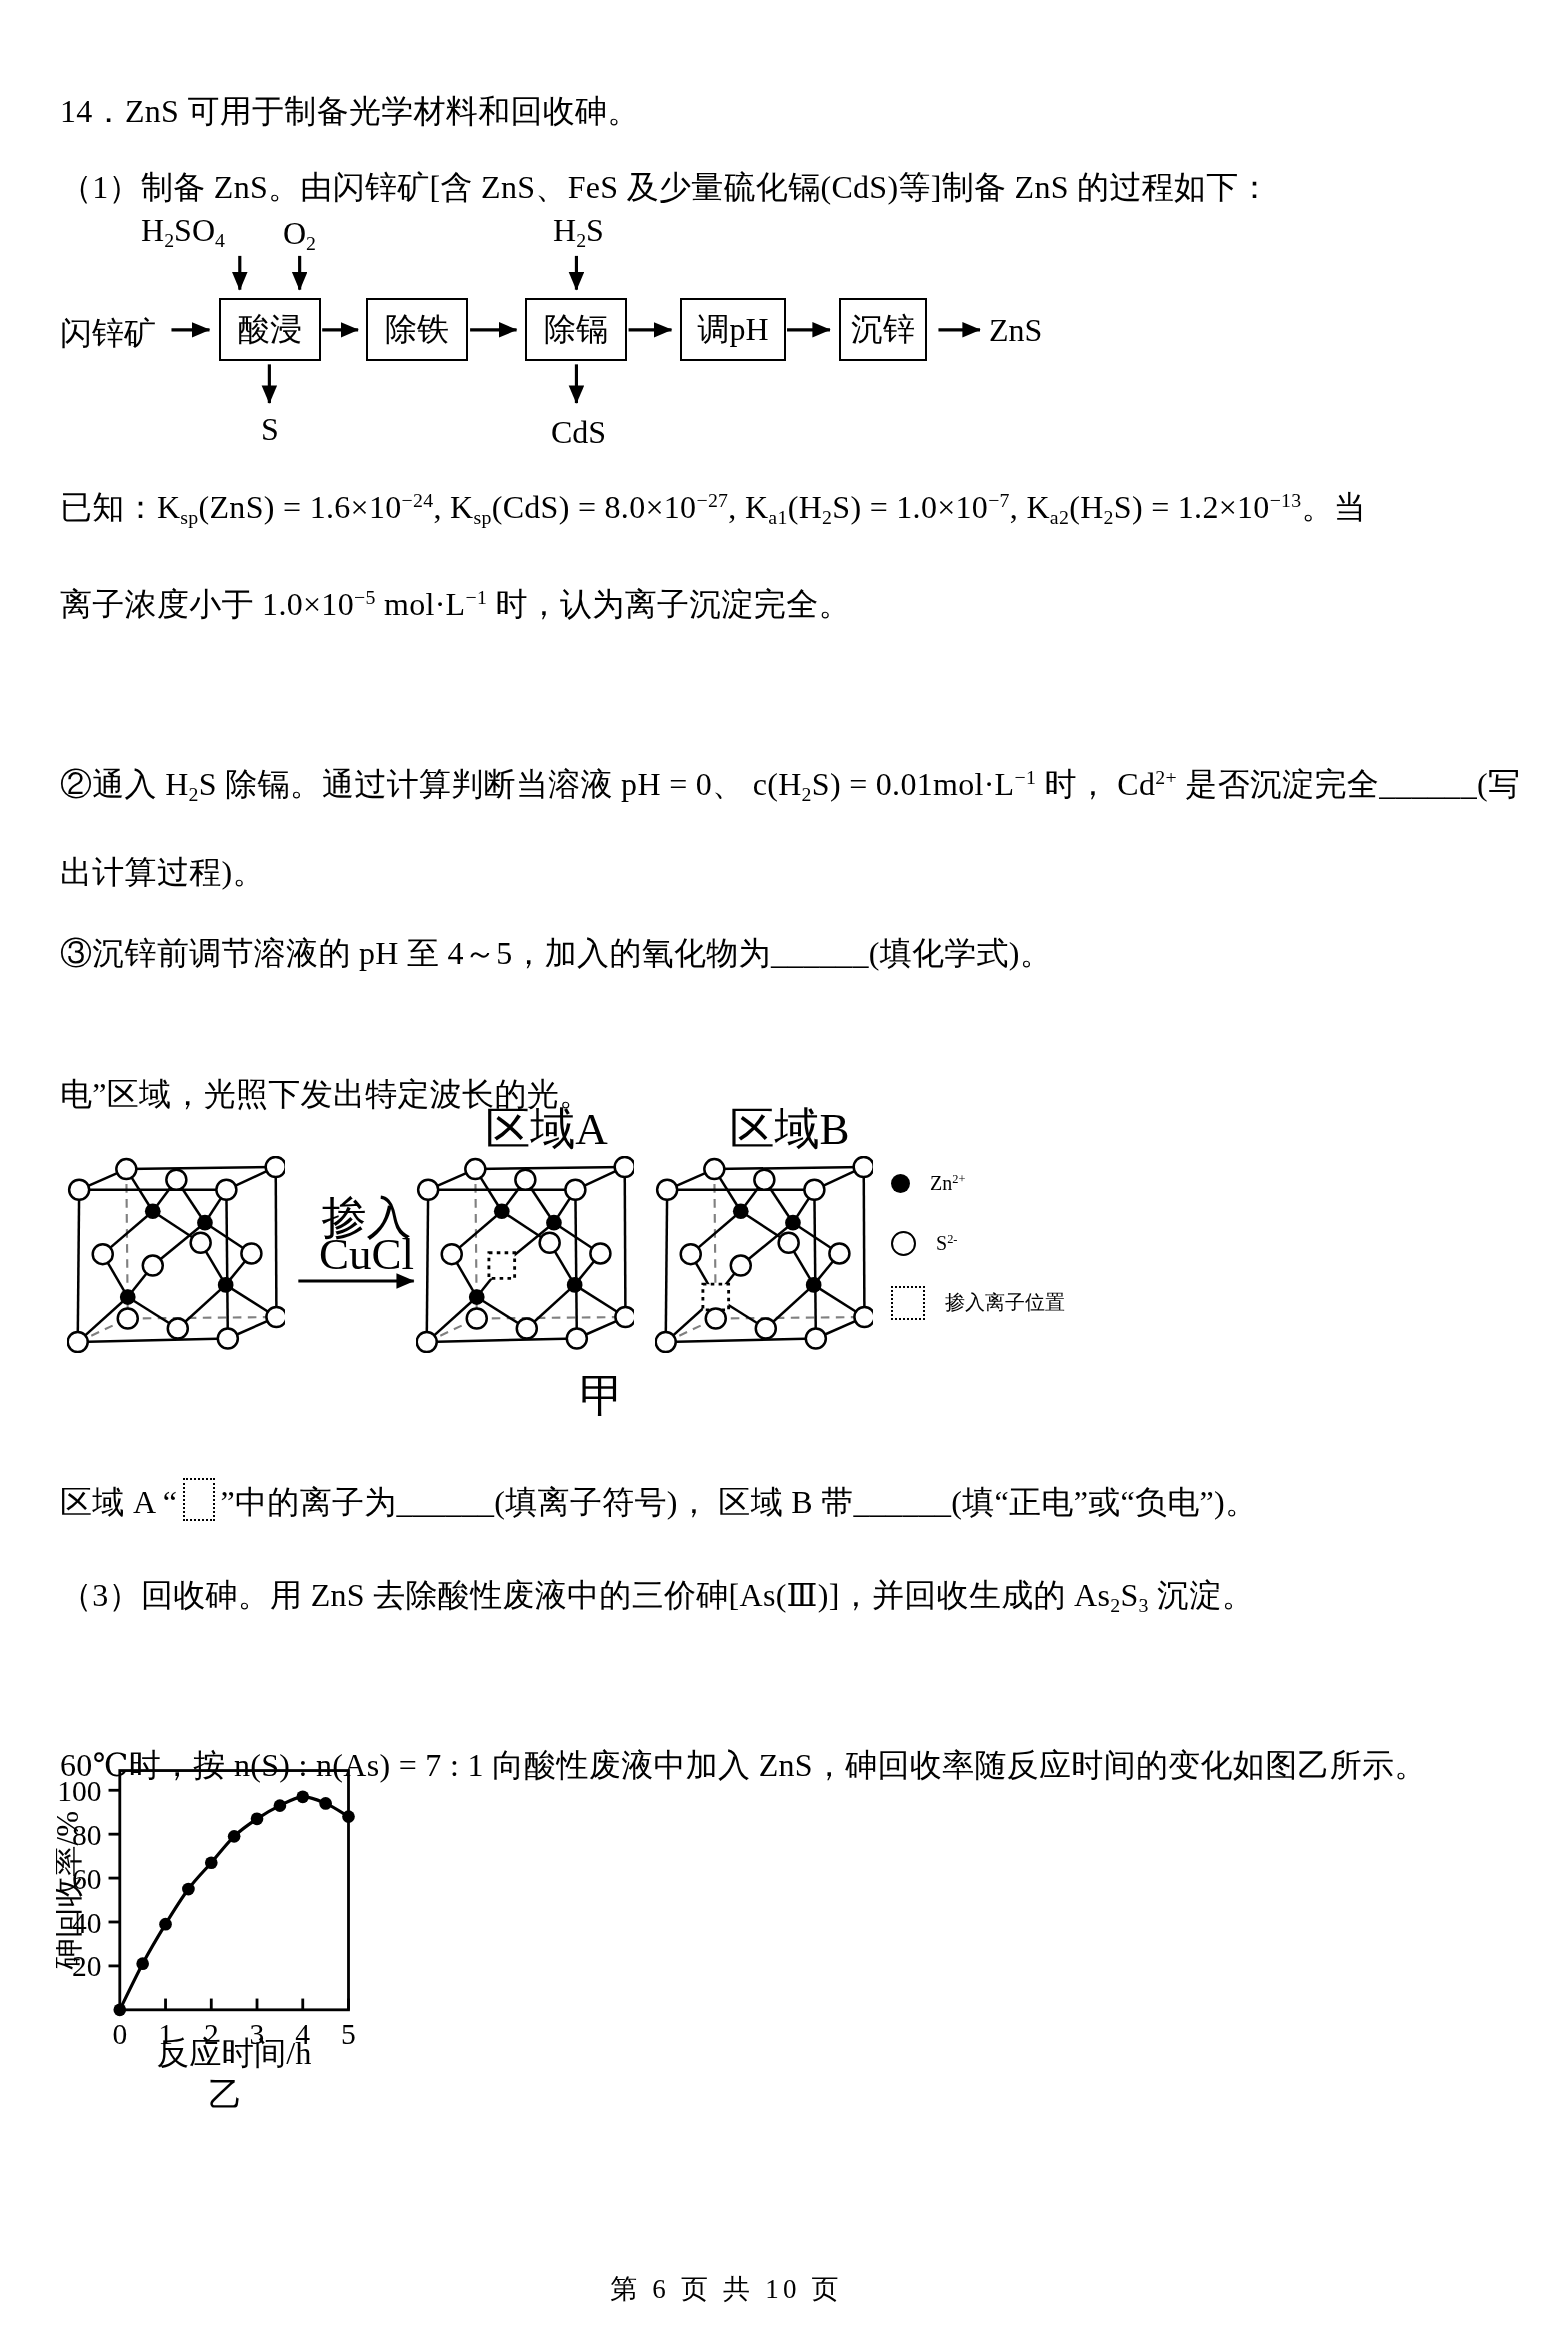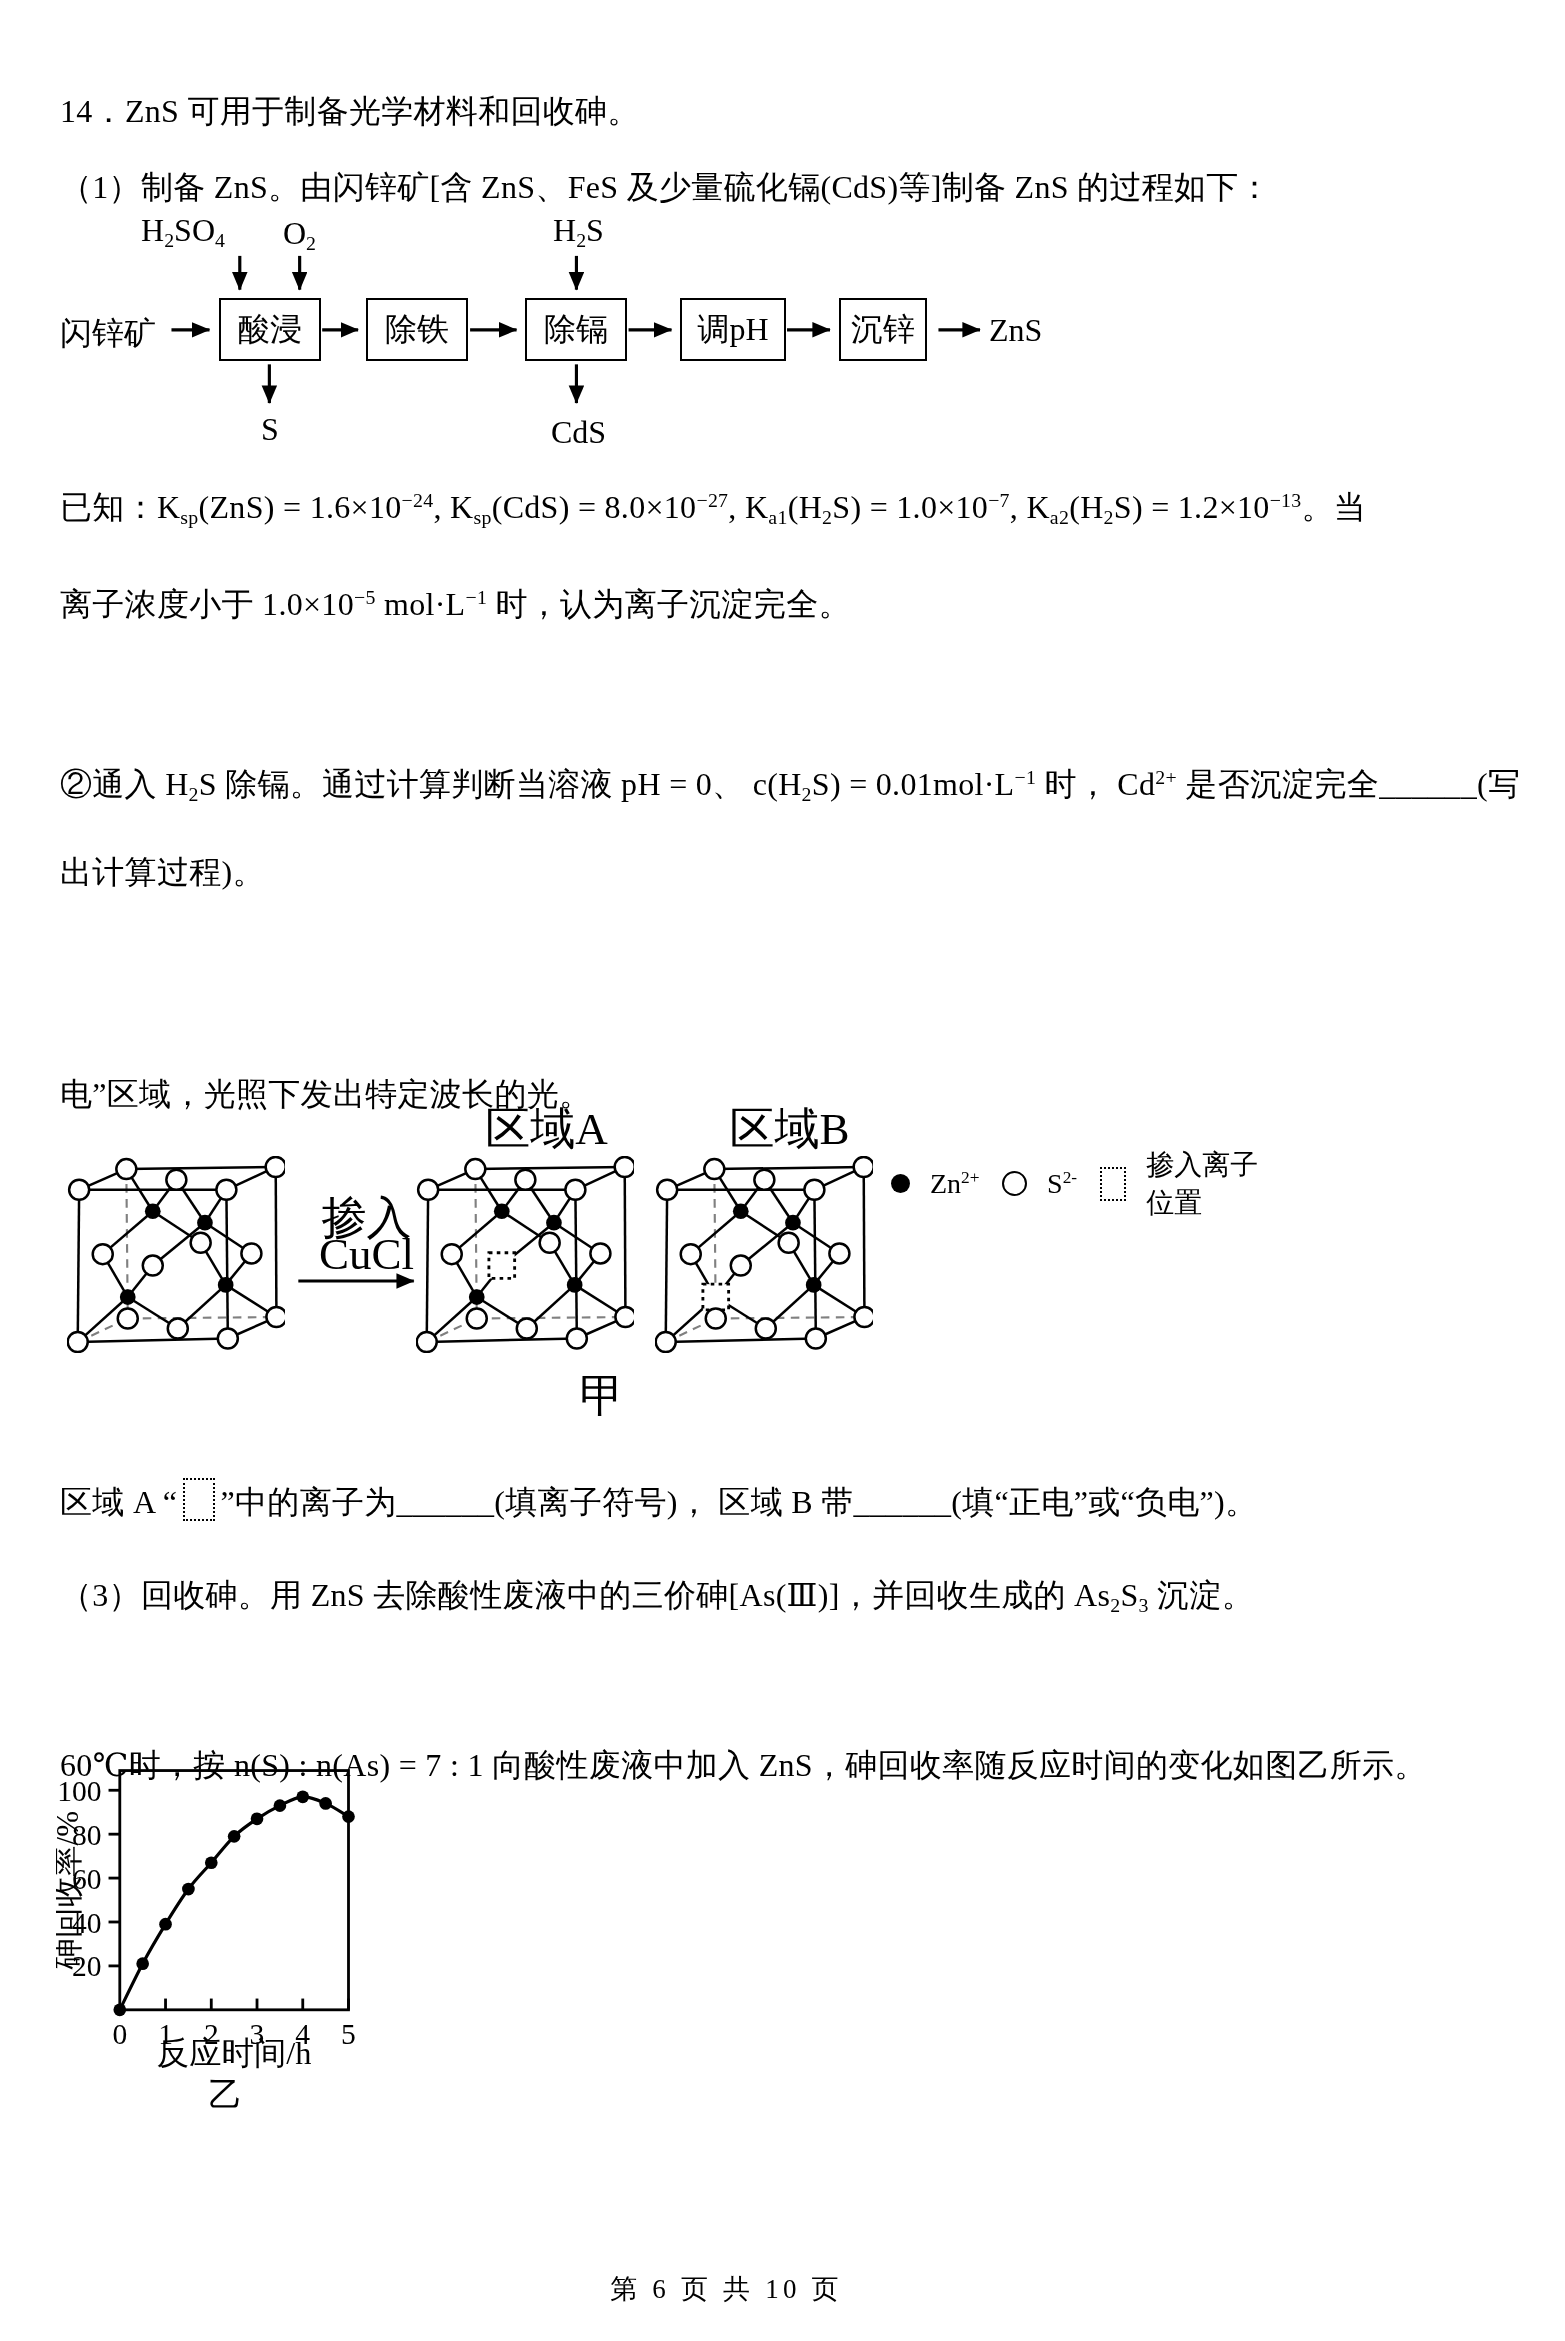--- a/index.html
+++ b/index.html
@@ -20,21 +20,21 @@
   .flow-box { position:absolute; top:90px; height:63px; box-sizing:border-box;
               border:2.8px solid #000; display:flex; align-items:center; justify-content:center;
               font-size:32px; background:#fff; }
   .flow-label { position:absolute; font-size:32px; text-align:center; }
 
   
   .fig { position:absolute; left:60px; top:1096px; width:1212px; height:366px; }
   .cell-svg { position:absolute; width:218px; height:197px; }
   .fig-label { position:absolute; font-size:45px; text-align:center; }
   .dope-arrow { position:absolute; left:236px; top:169px; }
-  .legend { position:absolute; left:831px; top:69px; display:flex; gap:22.5px; font-size:28px; }
+  .legend { position:absolute; left:831px; top:69px; display:flex; flex-direction:column; gap:22.5px; font-size:20px; }
   .legend-row { display:flex; align-items:center; gap:20px; height:37px; }
   .sym-zn { width:19px; height:19px; border-radius:50%; background:#000; }
   .sym-s  { width:21px; height:21px; border-radius:50%; border:2.8px solid #000; background:#fff; }
   .sym-dope { width:30px; height:30px; border:2.8px dotted #000; background:#fff; }
 
   .inline-square { display:inline-block; width:28px; height:39px; border:2.8px dotted #000;
                    vertical-align:-8.5px; margin:0 5.6px; }
 
   
   .chart { position:absolute; left:56px; top:1760px; }
@@ -82,20 +82,21 @@
     <div class="flow-label" style="left:208px;top:7px;width:63px">O<sub>2</sub></div>
     <div class="flow-label" style="left:469px;top:4.2px;width:99px">H<sub>2</sub>S</div>
     <div class="flow-label" style="left:187px;top:203px;width:46px">S</div>
     <div class="flow-label" style="left:476px;top:206px;width:85px">CdS</div>
   </div>
 
   <p class="para" style="top:454px">已知：K<sub>sp</sub>(ZnS) = 1.6×10<sup>−24</sup>, K<sub>sp</sub>(CdS) = 8.0×10<sup>−27</sup>, K<sub>a1</sub>(H<sub>2</sub>S) = 1.0×10<sup>−7</sup>, K<sub>a2</sub>(H<sub>2</sub>S) = 1.2×10<sup>−13</sup>。当</p>
   <p class="para" style="top:551px">离子浓度小于 1.0×10<sup>−5</sup> mol·L<sup>−1</sup> 时，认为离子沉淀完全。</p>
   <p class="para" style="top:731px">②通入 H<sub>2</sub>S 除镉。通过计算判断当溶液 pH = 0、 c(H<sub>2</sub>S) = 0.01mol·L<sup>−1</sup> 时， Cd<sup>2+</sup> 是否沉淀完全______(写</p>
   <p class="para" style="top:819px">出计算过程)。</p>
+  <p class="para" style="top:900px">③沉锌前调节溶液的 pH 至 4～5，加入的氧化物为______(填化学式)。</p>
   <p class="para" style="top:1041px">电”区域，光照下发出特定波长的光。</p>
 
   <div class="fig">
     <div class="fig-label" style="left:395px;top:2.8px;width:183px">区域A</div>
     <div class="fig-label" style="left:638px;top:2.8px;width:183px">区域B</div>
 
     <svg id="cell-plain" class="cell-svg" style="left:7px;top:60px" viewBox="0 0 305 275">
         <line x1="83" y1="18" x2="85" y2="227" stroke="#808080" stroke-width="3" stroke-dasharray="12 9"></line>
         <line x1="85" y1="227" x2="293" y2="225" stroke="#808080" stroke-width="3" stroke-dasharray="12 9"></line>
         <line x1="15" y1="260" x2="85" y2="227" stroke="#808080" stroke-width="3" stroke-dasharray="12 9"></line>

